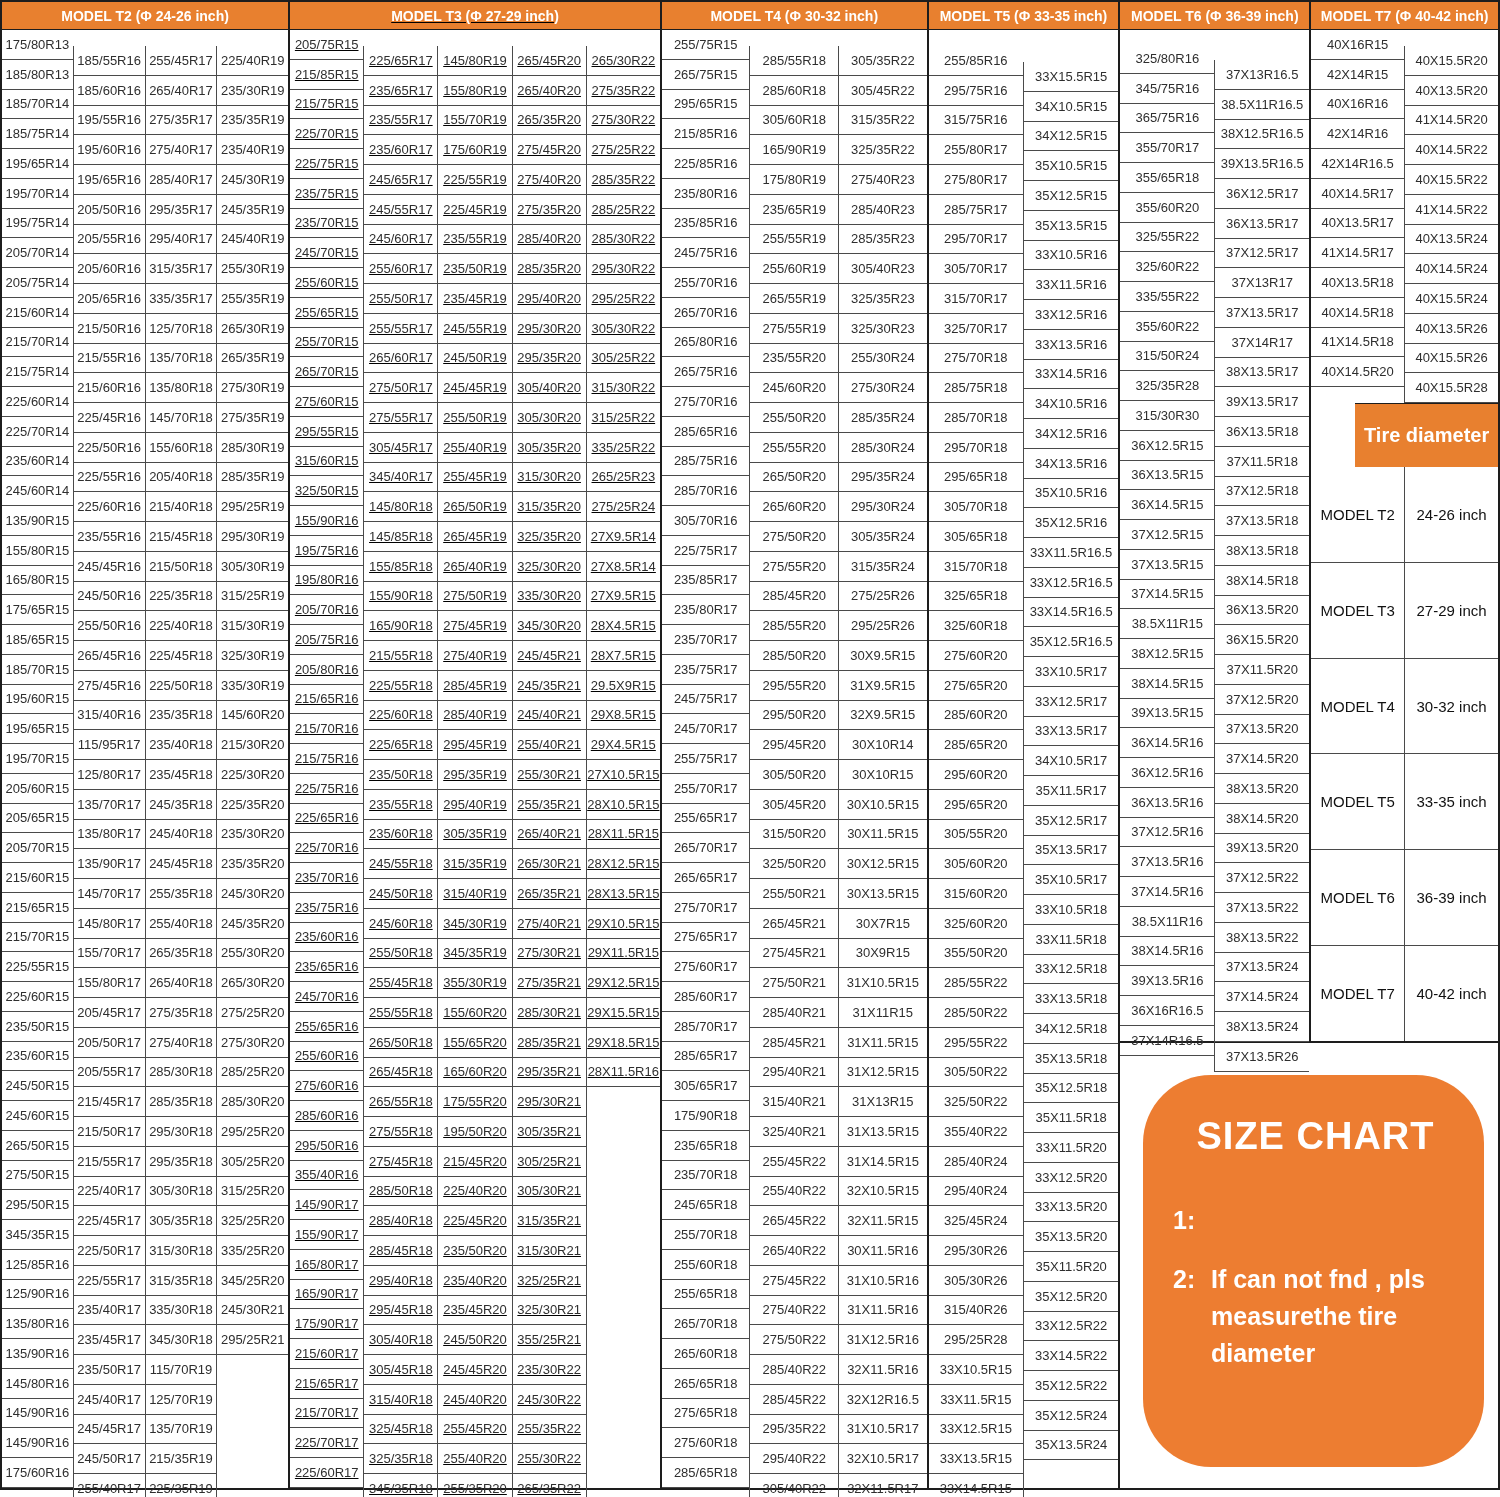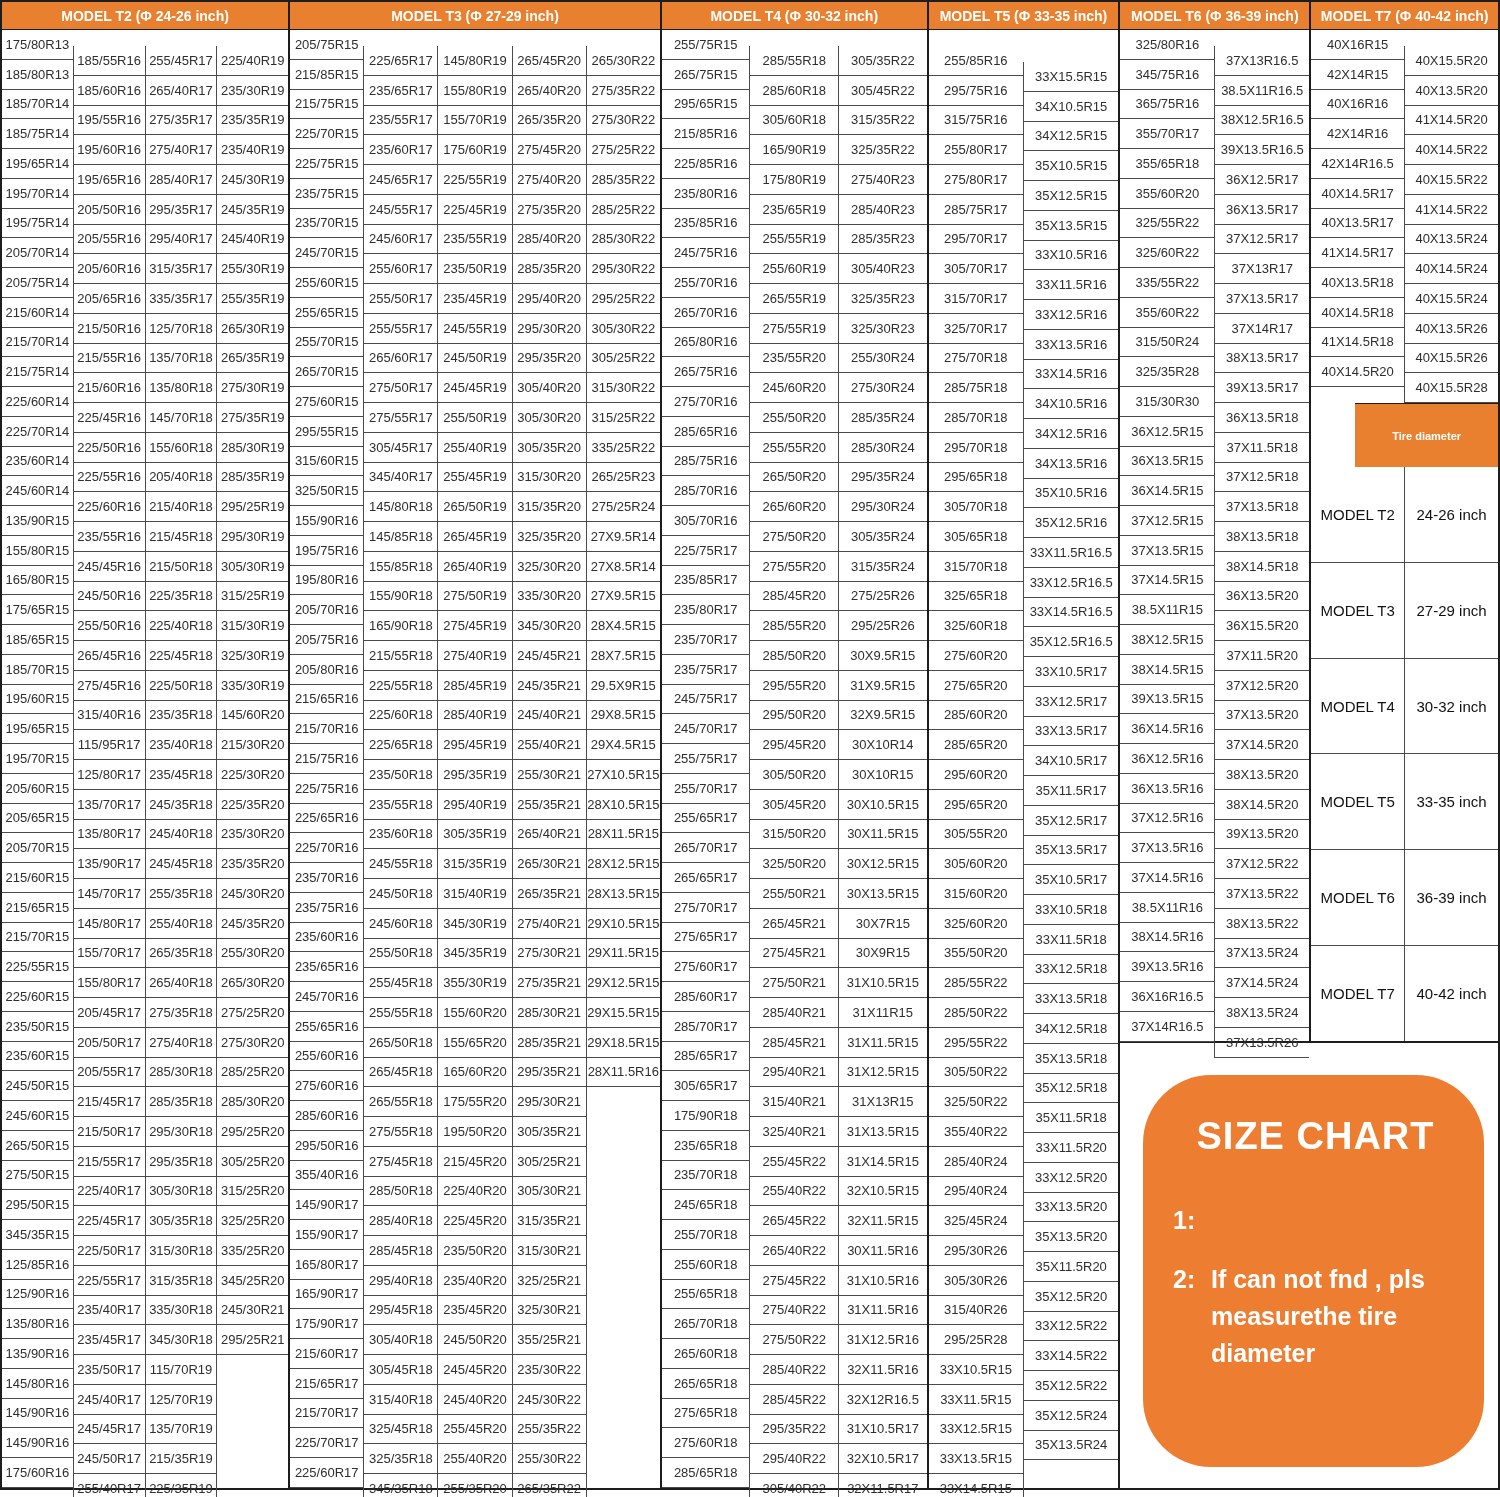--- a/index.html
+++ b/index.html
@@ -19,24 +19,24 @@
   .sheet{
     position:absolute;left:0;top:0;
     width:1500px;height:1490px;
     border:2px solid var(--group-border);
     background:#fff;
   }
   .groups{display:flex;height:100%;align-items:flex-start;}
   .group{height:100%;border-right:2px solid var(--group-border);display:flex;flex-direction:column;}
   .group:last-child{border-right:none;}
   .g-t2{width:296px;}
-  .g-t3{width:382px;}
+  .g-t3{width:382px;text-decoration:underline;}
   .g-t4{width:274px;}
   .g-t5{width:197px;gap:16px;}
-  .g-t6{width:196px;height:1041px;border-bottom:2px solid var(--group-border);}
+  .g-t6{width:196px;height:1041px;border-bottom:2px solid var(--group-border);gap:14px;}
   .g-t7{width:192px;height:1041px;border-bottom:2px solid var(--group-border);}
   .mhead{
     height:28px;flex:0 0 28px;
     background:var(--accent);
     border-bottom:1px solid var(--group-border);
     color:#fff;font-weight:bold;font-size:14px;
     display:flex;align-items:center;justify-content:center;
     white-space:nowrap;overflow:hidden;
   }
   .cols{display:flex;flex:1;align-items:stretch;}
@@ -48,21 +48,21 @@
     height:29.75px;flex:0 0 29.75px;
     border-bottom:1px solid var(--cell-border);
     display:flex;align-items:center;justify-content:center;
     font-size:13px;color:var(--cell-text);
     white-space:nowrap;overflow:hidden;
   }
   
   .legend-band{
     flex:0 0 64px;
     background:var(--accent);
-    color:#fff;font-weight:bold;font-size:11px;
+    color:#fff;font-weight:bold;font-size:20px;
     display:flex;align-items:center;justify-content:center;
     border-top:1px solid var(--group-border);
     margin-left:44px;
   }
   .legend-rows{flex:1;display:flex;flex-direction:column;}
   .legend-row{flex:1;display:flex;border-top:1px solid var(--cell-border);}
   .legend-row:first-child{border-top:none;}
   .legend-model,.legend-range{
     flex:1;display:flex;align-items:center;justify-content:center;
     font-size:15px;color:#111;white-space:nowrap;

